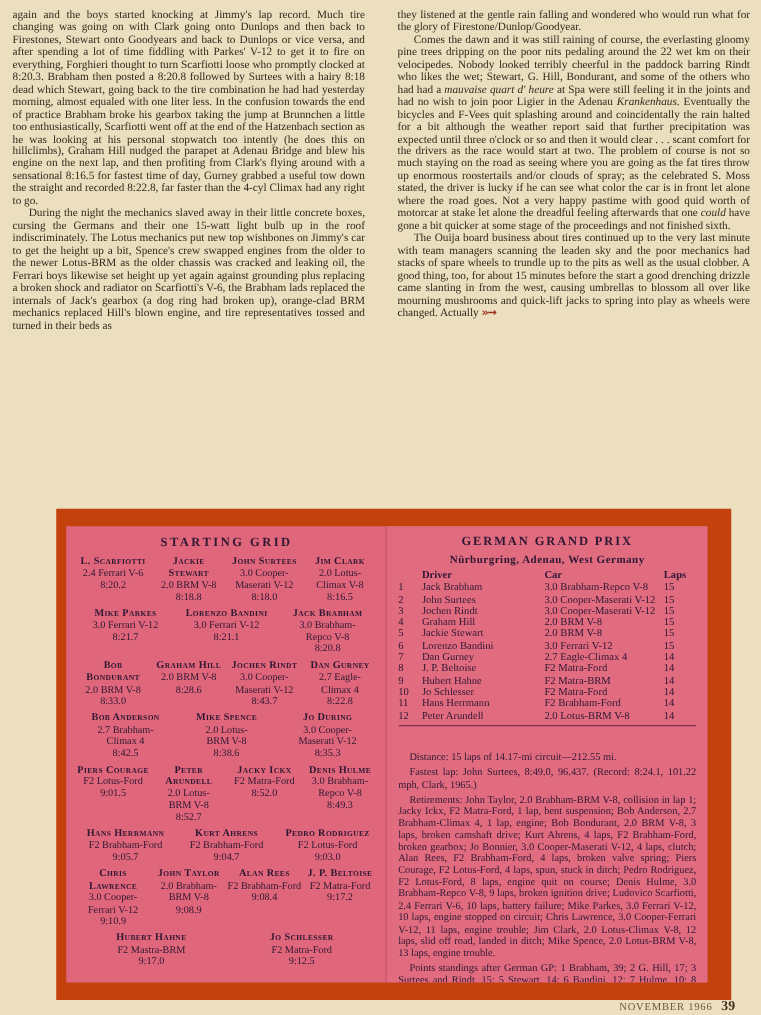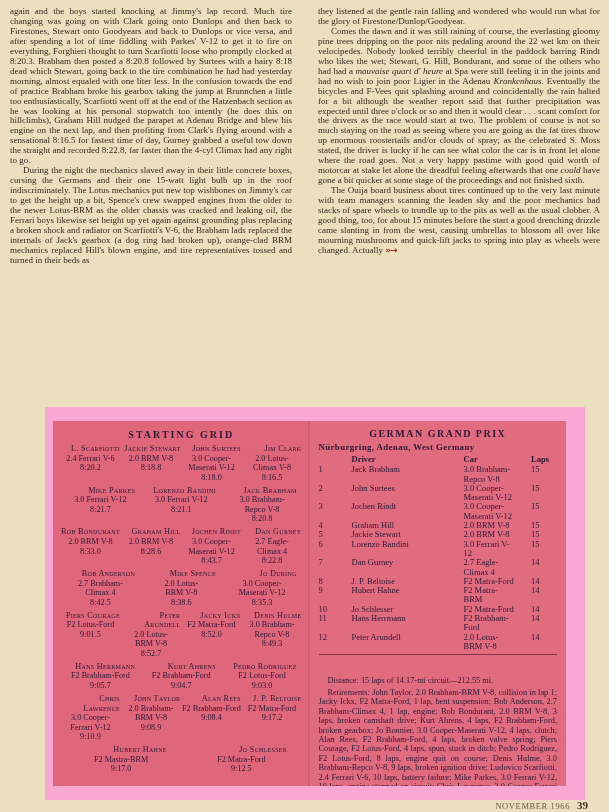--- a/index.html
+++ b/index.html
@@ -24,21 +24,21 @@
   .col p{margin:0;}
   .col p.indent{text-indent:13px;}
   .arrow{
     color:#9c2f20;font-weight:bold;letter-spacing:-1px;
     font-family:"DejaVu Sans",sans-serif;font-size:9px;
   }
   
   .results-box{
     position:absolute;left:45px;top:407px;
     width:540px;height:393px;
-    background:#f9a8d4;
+    background:#c2410c;
     box-sizing:border-box;
     padding:14px 19px 14px 8px;
   }
   .results-inner{
     width:100%;height:100%;
     background:#e0677b;
     display:flex;
     overflow:hidden;
     color:#2f1733;
   }
@@ -59,32 +59,32 @@
   .grid-row{display:flex;justify-content:space-between;}
   .grid-row.r3{padding:0 2%;}
   .grid-row.r2{justify-content:space-around;}
   .grid-cell{
     text-align:center;
     font-size:8.2px;line-height:9.6px;
   }
   .grid-row.r4 .grid-cell{width:24.5%;}
   .grid-row.r3 .grid-cell{width:30%;}
   .grid-row.r2 .grid-cell{width:38%;}
-  .g-name{font-weight:normal;font-variant:small-caps;letter-spacing:.3px;text-align:right;}
+  .g-name{font-weight:bold;font-variant:small-caps;letter-spacing:.3px;}
   .g-car{white-space:pre-line;}
   
   .gp-subtitle{
-    font-weight:bold;
+    text-align:center;font-weight:bold;
     font-size:8.8px;letter-spacing:.4px;margin-bottom:3px;
   }
   .gp-table{font-size:8.5px;line-height:9.3px;}
   .gp-row{
     display:grid;
     grid-template-columns:17px 96px 1fr 26px;
-    column-gap:16px;
+    column-gap:2px;
   }
   .gp-row.head{font-weight:bold;margin-bottom:1px;}
   .gp-pos{text-align:left;}
   .gp-laps{text-align:left;padding-right:4px;}
   .gp-notes{
     border-top:1px solid rgba(64,10,42,.6);
     margin-top:3px;padding-top:18px;
     font-size:8.3px;line-height:9.45px;
     text-align:justify;
   }
@@ -368,20 +368,21 @@
               <div class="gp-row">
                 <span class="gp-pos">12</span>
                 <span>Peter Arundell</span>
                 <span>2.0 Lotus-BRM V-8</span>
                 <span class="gp-laps">14</span>
               </div>
             </div>
         </div>
         <div class="gp-notes" id="gp-notes">
             <p>Distance: 15 laps of 14.17-mi circuit—212.55 mi.</p>
+            <p>Fastest lap: John Surtees, 8:49.0, 96.437. (Record: 8:24.1, 101.22 mph, Clark, 1965.)</p>
             <p>Retirements: John Taylor, 2.0 Brabham-BRM V-8, collision in lap 1; Jacky Ickx, F2 Matra-Ford, 1 lap, bent suspension; Bob Anderson, 2.7 Brabham-Climax 4, 1 lap, engine; Bob Bondurant, 2.0 BRM V-8, 3 laps, broken camshaft drive; Kurt Ahrens, 4 laps, F2 Brabham-Ford, broken gearbox; Jo Bonnier, 3.0 Cooper-Maserati V-12, 4 laps, clutch; Alan Rees, F2 Brabham-Ford, 4 laps, broken valve spring; Piers Courage, F2 Lotus-Ford, 4 laps, spun, stuck in ditch; Pedro Rodriguez, F2 Lotus-Ford, 8 laps, engine quit on course; Denis Hulme, 3.0 Brabham-Repco V-8, 9 laps, broken ignition drive; Ludovico Scarfiotti, 2.4 Ferrari V-6, 10 laps, battery failure; Mike Parkes, 3.0 Ferrari V-12, 10 laps, engine stopped on circuit; Chris Lawrence, 3.0 Cooper-Ferrari V-12, 11 laps, engine trouble; Jim Clark, 2.0 Lotus-Climax V-8, 12 laps, slid off road, landed in ditch; Mike Spence, 2.0 Lotus-BRM V-8, 13 laps, engine trouble.</p>
             <p>Points standings after German GP: 1 Brabham, 39; 2 G. Hill, 17; 3 Surtees and Rindt, 15; 5 Stewart, 14; 6 Bandini, 12; 7 Hulme, 10; 8 Clark, 7; 9 Parkes, 6; 10 Bondurant, 3; 11 Gurney and Spence, 2; 13 Taylor and McLaren, 1.</p>
           </div>
       </div>
 
     </div>
   </div>
 
   <div class="footer">
     <span>NOVEMBER 1966</span>

